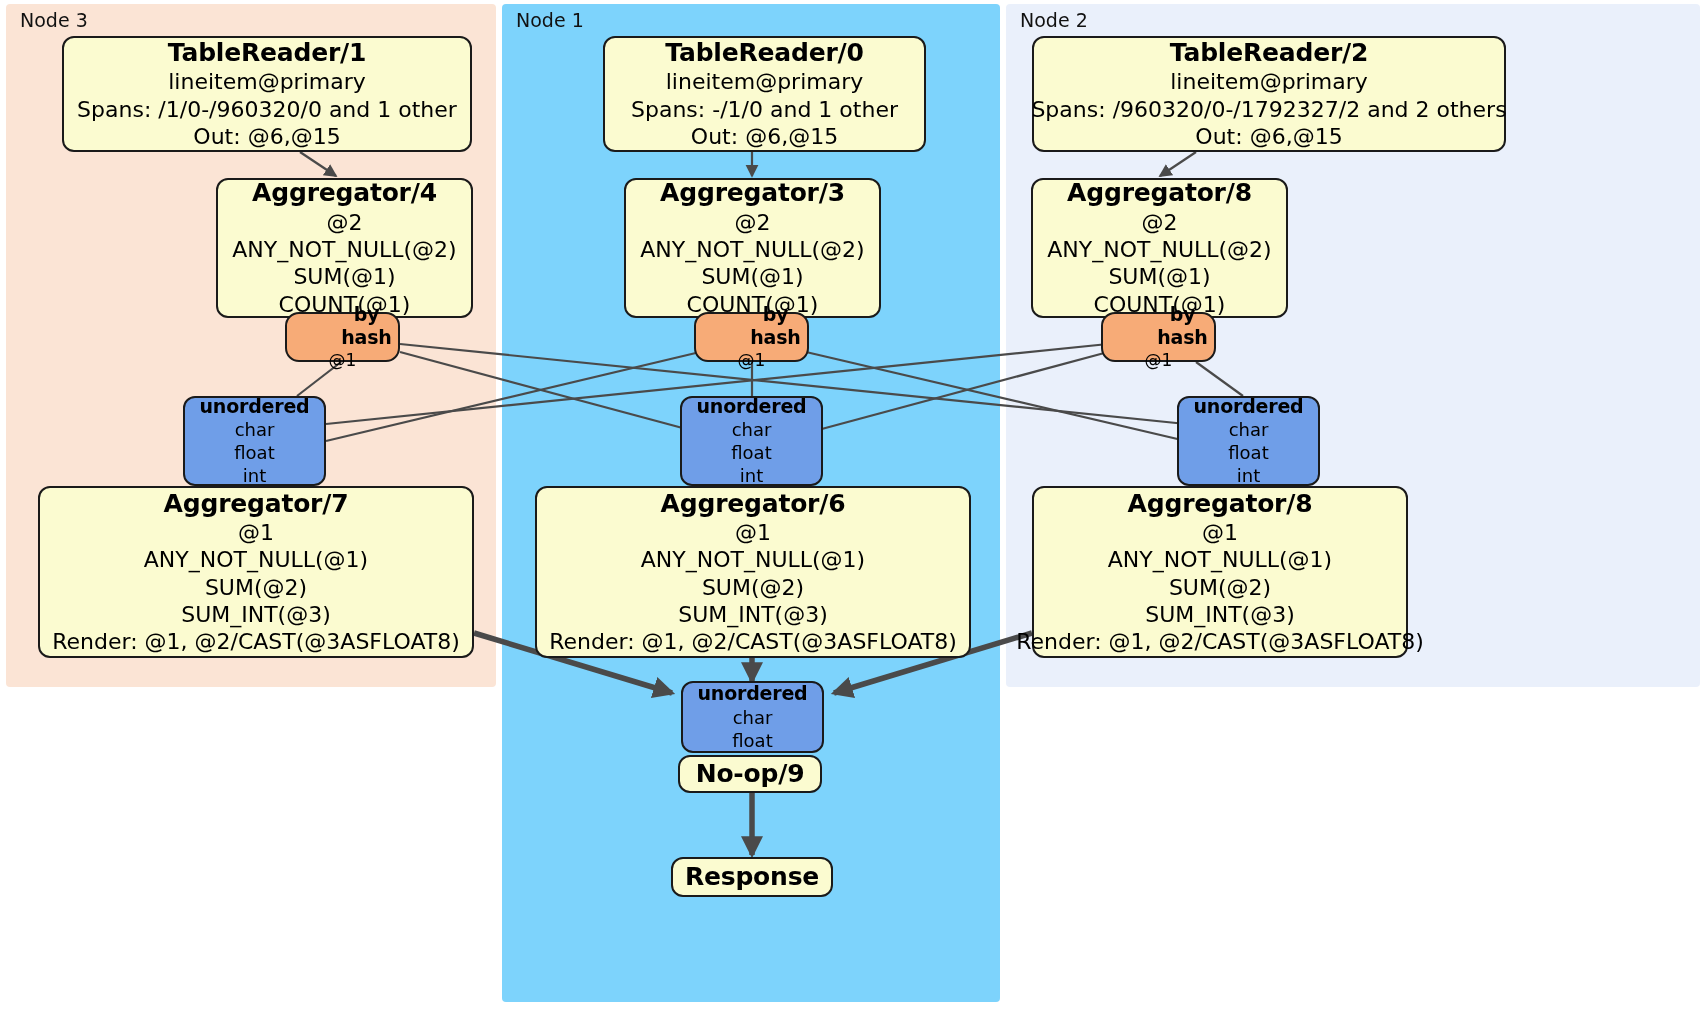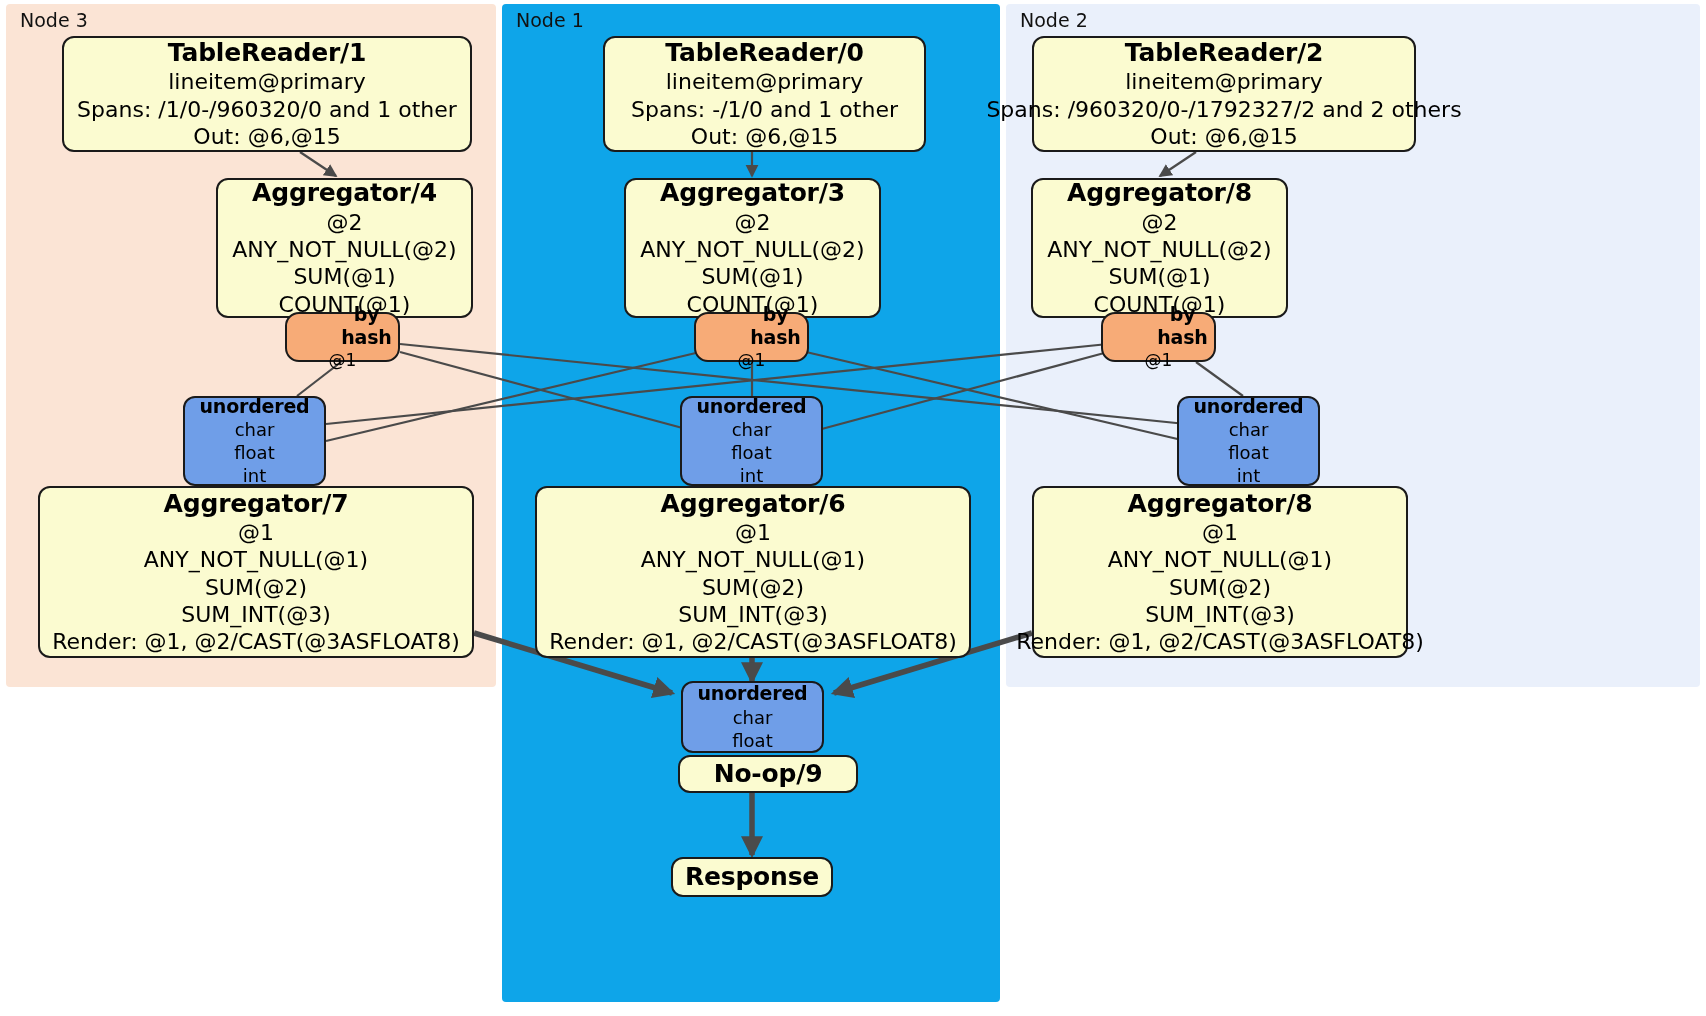--- a/index.html
+++ b/index.html
@@ -93,21 +93,21 @@
 </style>
 </head>
 <body>
 
 <div id="canvas">
 
   <div class="panel" style="left:6px; top:4px; width:490px; height:683px; background:#fbe4d5;">
     <span class="panel-label">Node 3</span>
   </div>
 
-  <div class="panel" style="left:502px; top:4px; width:498px; height:998px; background:#0ea5e9;">
+  <div class="panel" style="left:502px; top:4px; width:498px; height:998px; background:#7dd3fc;">
     <span class="panel-label">Node 1</span>
   </div>
 
   <div class="panel" style="left:1006px; top:4px; width:694px; height:683px; background:#eaf0fb;">
     <span class="panel-label">Node 2</span>
   </div>
 
   <svg id="edges" viewBox="0 0 1706 1016" xmlns="http://www.w3.org/2000/svg">
     <defs>
       <marker id="arrow-thin" markerWidth="8" markerHeight="8" refX="5.2" refY="3" orient="auto" markerUnits="strokeWidth">
@@ -148,21 +148,21 @@
     <div class="sub">Out: @6,@15</div>
   </div>
 
   <div class="box proc" style="left:603px; top:36px; width:323px; height:116px;">
     <div class="title">TableReader/0</div>
     <div class="sub">lineitem@primary</div>
     <div class="sub">Spans: -/1/0 and 1 other</div>
     <div class="sub">Out: @6,@15</div>
   </div>
 
-  <div class="box proc" style="left:1032px; top:36px; width:384px; height:116px;">
+  <div class="box proc" style="left:1032px; top:36px; width:474px; height:116px;">
     <div class="title">TableReader/2</div>
     <div class="sub">lineitem@primary</div>
     <div class="sub">Spans: /960320/0-/1792327/2 and 2 others</div>
     <div class="sub">Out: @6,@15</div>
   </div>
 
   <div class="box proc" style="left:216px; top:178px; width:257px; height:140px;">
     <div class="title">Aggregator/4</div>
     <div class="sub">@2</div>
     <div class="sub">ANY_NOT_NULL(@2)</div>
@@ -248,21 +248,21 @@
     <div class="sub">SUM_INT(@3)</div>
     <div class="sub">Render: @1, @2/CAST(@3ASFLOAT8)</div>
   </div>
 
   <div class="box synch" style="left:681px; top:681px; width:143px; height:72px;">
     <div class="title">unordered</div>
     <div class="sub">char</div>
     <div class="sub">float</div>
   </div>
 
-  <div class="box proc noop" style="left:678px; top:755px; width:180px; height:38px;">
+  <div class="box proc noop" style="left:678px; top:755px; width:144px; height:38px;">
     <div class="title">No-op/9</div>
   </div>
 
   <div class="box proc response" style="left:671px; top:857px; width:162px; height:40px;">
     <div class="title">Response</div>
   </div>
 
 </div>
 
 </body></html>

